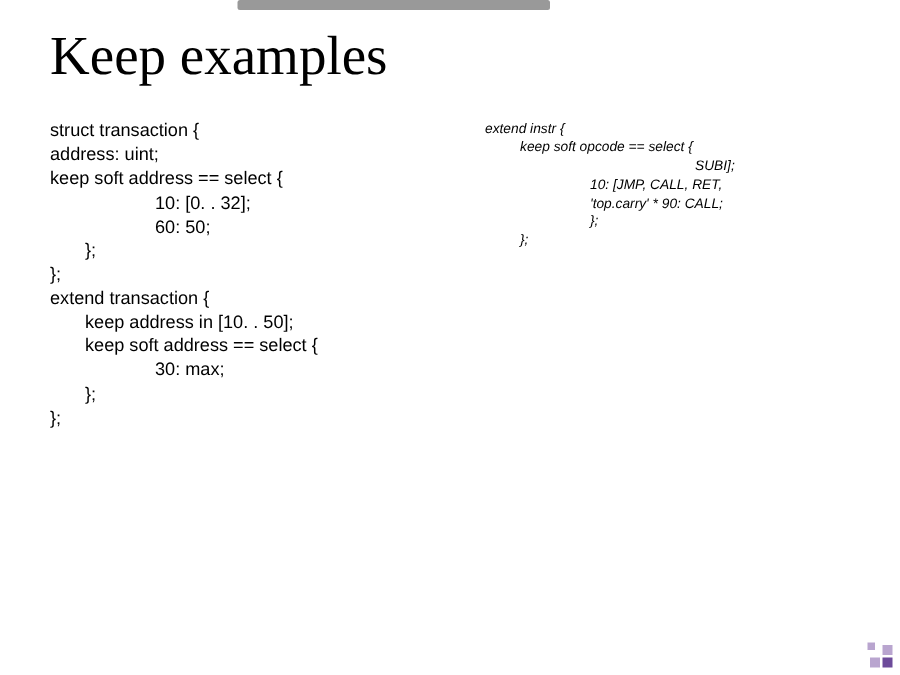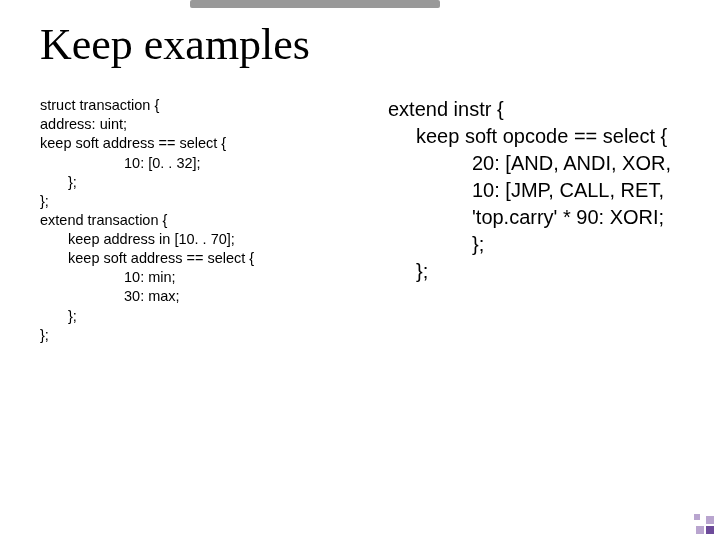--- a/index.html
+++ b/index.html
@@ -43,22 +43,23 @@
   .col {
     flex: 1;
     font-family: Arial, Helvetica, sans-serif;
     color: #000000;
   }
   .col-left {
     font-size: 14.5px;
     line-height: 1.32;
   }
   .col-right {
-    font-size: 20px;
+    font-size: 11px;
     line-height: 1.35;
+    font-style: italic;
   }
   .i1 { padding-left: 28px; }
   .i3 { padding-left: 84px; }
   .i5 { padding-left: 168px; }
   .corner-deco {
     position: absolute;
     right: 6px;
     bottom: 6px;
     width: 30px;
     height: 30px;
@@ -84,37 +85,37 @@
 
   <h1 class="title">Keep examples</h1>
 
   <div class="columns">
 
     <div class="col col-left">
       <div>struct transaction {</div>
       <div>address: uint;</div>
       <div>keep soft address == select {</div>
       <div class="i3">10: [0. . 32];</div>
+      <div class="i3">60: 50;</div>
       <div class="i1">};</div>
       <div>};</div>
       <div>extend transaction {</div>
-      <div class="i1">keep address in [10. . 70];</div>
+      <div class="i1">keep address in [10. . 50];</div>
       <div class="i1">keep soft address == select {</div>
-      <div class="i3">10: min;</div>
       <div class="i3">30: max;</div>
       <div class="i1">};</div>
       <div>};</div>
     </div>
 
     <div class="col col-right">
       <div>extend instr {</div>
       <div class="i1">keep soft opcode == select {</div>
-      <div class="i3">20: [AND, ANDI, XOR,</div>
+      <div class="i5">SUBI];</div>
       <div class="i3">10: [JMP, CALL, RET,</div>
-      <div class="i3">'top.carry' * 90: XORI;</div>
+      <div class="i3">'top.carry' * 90: CALL;</div>
       <div class="i3">};</div>
       <div class="i1">};</div>
     </div>
 
   </div>
 
 </div>
 
 <div class="corner-deco">
   <div class="sq dk s1"></div>

